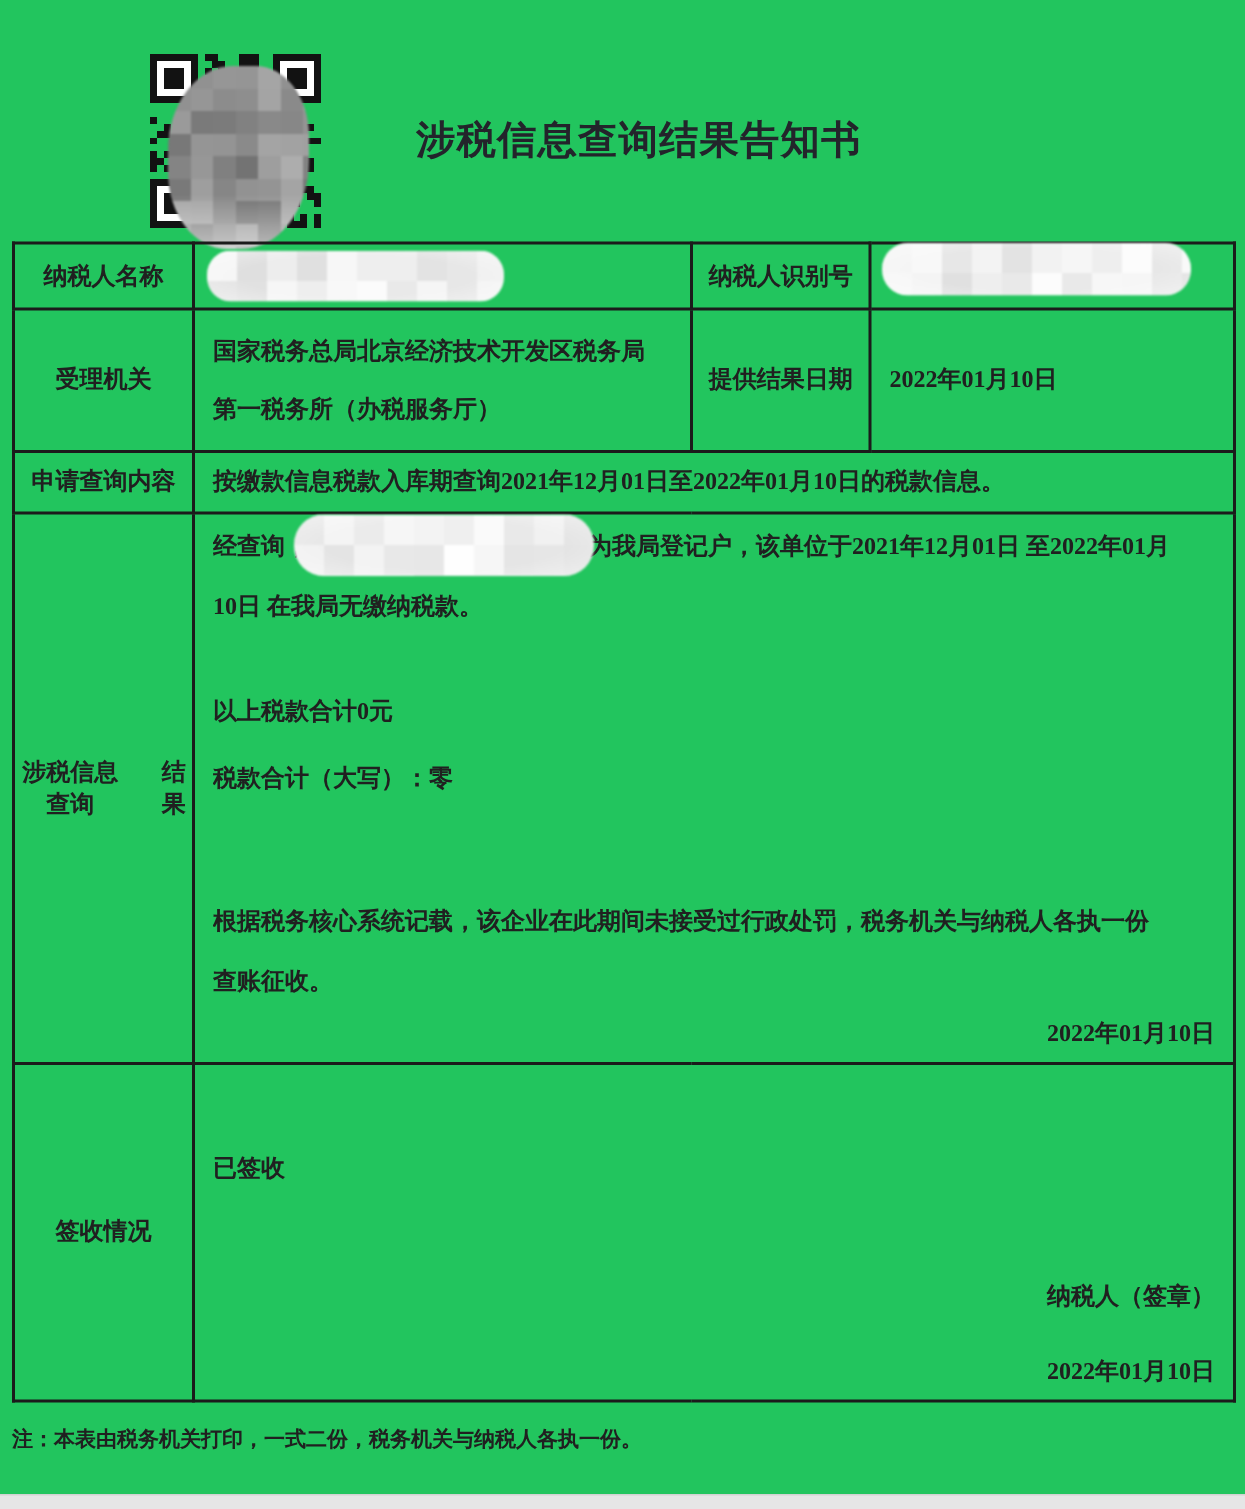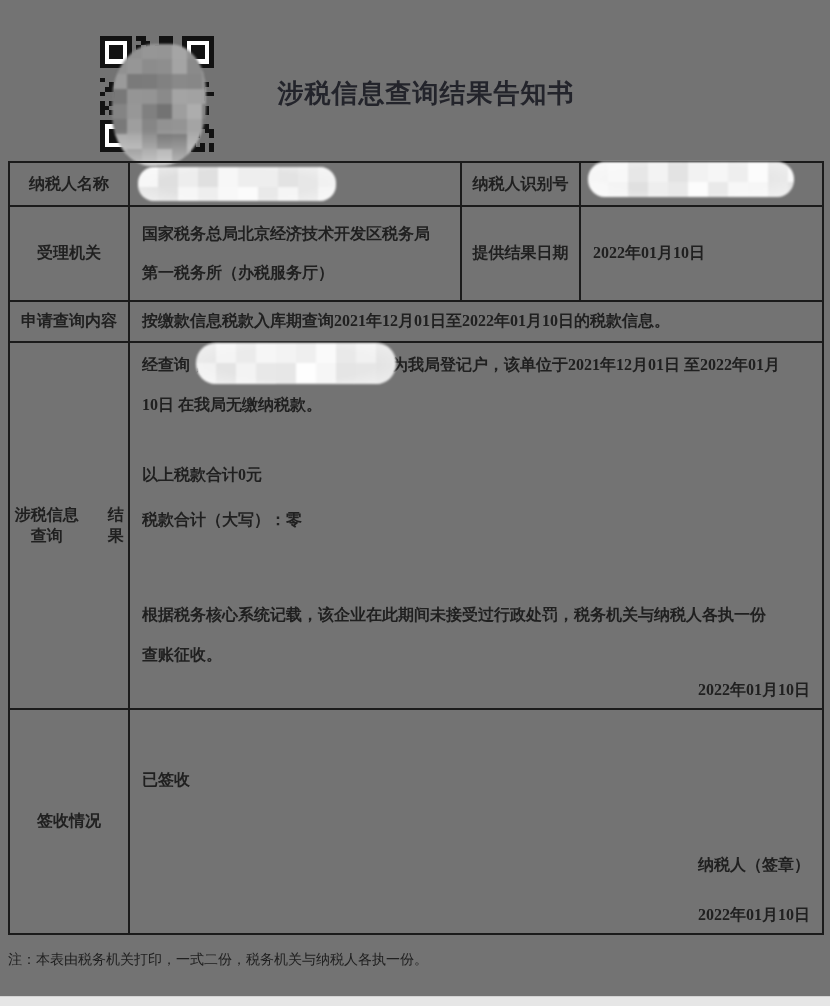--- a/index.html
+++ b/index.html
@@ -1,18 +1,18 @@
 <!DOCTYPE html>
 <html><head>
 <meta charset="utf-8">
 <style>
   html,body{margin:0;padding:0;background:#ffffff;}
   body{width:830px;height:1006px;overflow:hidden;position:relative;
        font-family:"Liberation Serif","DejaVu Serif",serif;color:#202020;}
-  .page{position:absolute;inset:0;background:#737373;}
+  .page{position:absolute;inset:0;background:#22c55e;}
 
   
   .qr-wrap{position:absolute;left:100px;top:36px;width:114px;height:116px;}
   .qr-wrap svg{display:block;}
   .qr-redaction{position:absolute;left:12px;top:8px;width:94px;height:122px;
      border-radius:46% 38% 48% 42%;overflow:hidden;filter:blur(.6px);}
   .qr-redaction::after{content:"";position:absolute;inset:0;
      background:linear-gradient(transparent 72%,rgba(255,255,255,.55));}
 
   
@@ -53,21 +53,21 @@
   
   .mosaic{position:absolute;overflow:hidden;filter:blur(.8px);}
   .blob-name{left:138px;top:167px;width:198px;height:34px;border-radius:16px;}
   .blob-taxid{left:588px;top:162px;width:206px;height:35px;border-radius:17px;}
   .blob-result{left:196px;top:343px;width:200px;height:41px;border-radius:20px;}
   .mosaic::after{content:"";position:absolute;inset:0;
      background:radial-gradient(ellipse at center,transparent 55%,rgba(255,255,255,.45));}
   .qr-redaction.mosaic::after{background:linear-gradient(transparent 70%,rgba(255,255,255,.5));}
 
   
-  .footnote{position:absolute;left:8px;top:951px;font-size:14px;font-weight:400;
+  .footnote{position:absolute;left:8px;top:951px;font-size:14px;font-weight:700;
      white-space:nowrap;}
 
   
   .bottom-bar{position:absolute;left:0;bottom:0;width:830px;height:9px;
      background:#e6e6e6;border-top:1px solid #d2d2d2;}
 </style>
 </head>
 <body>
 
 <div class="page">

